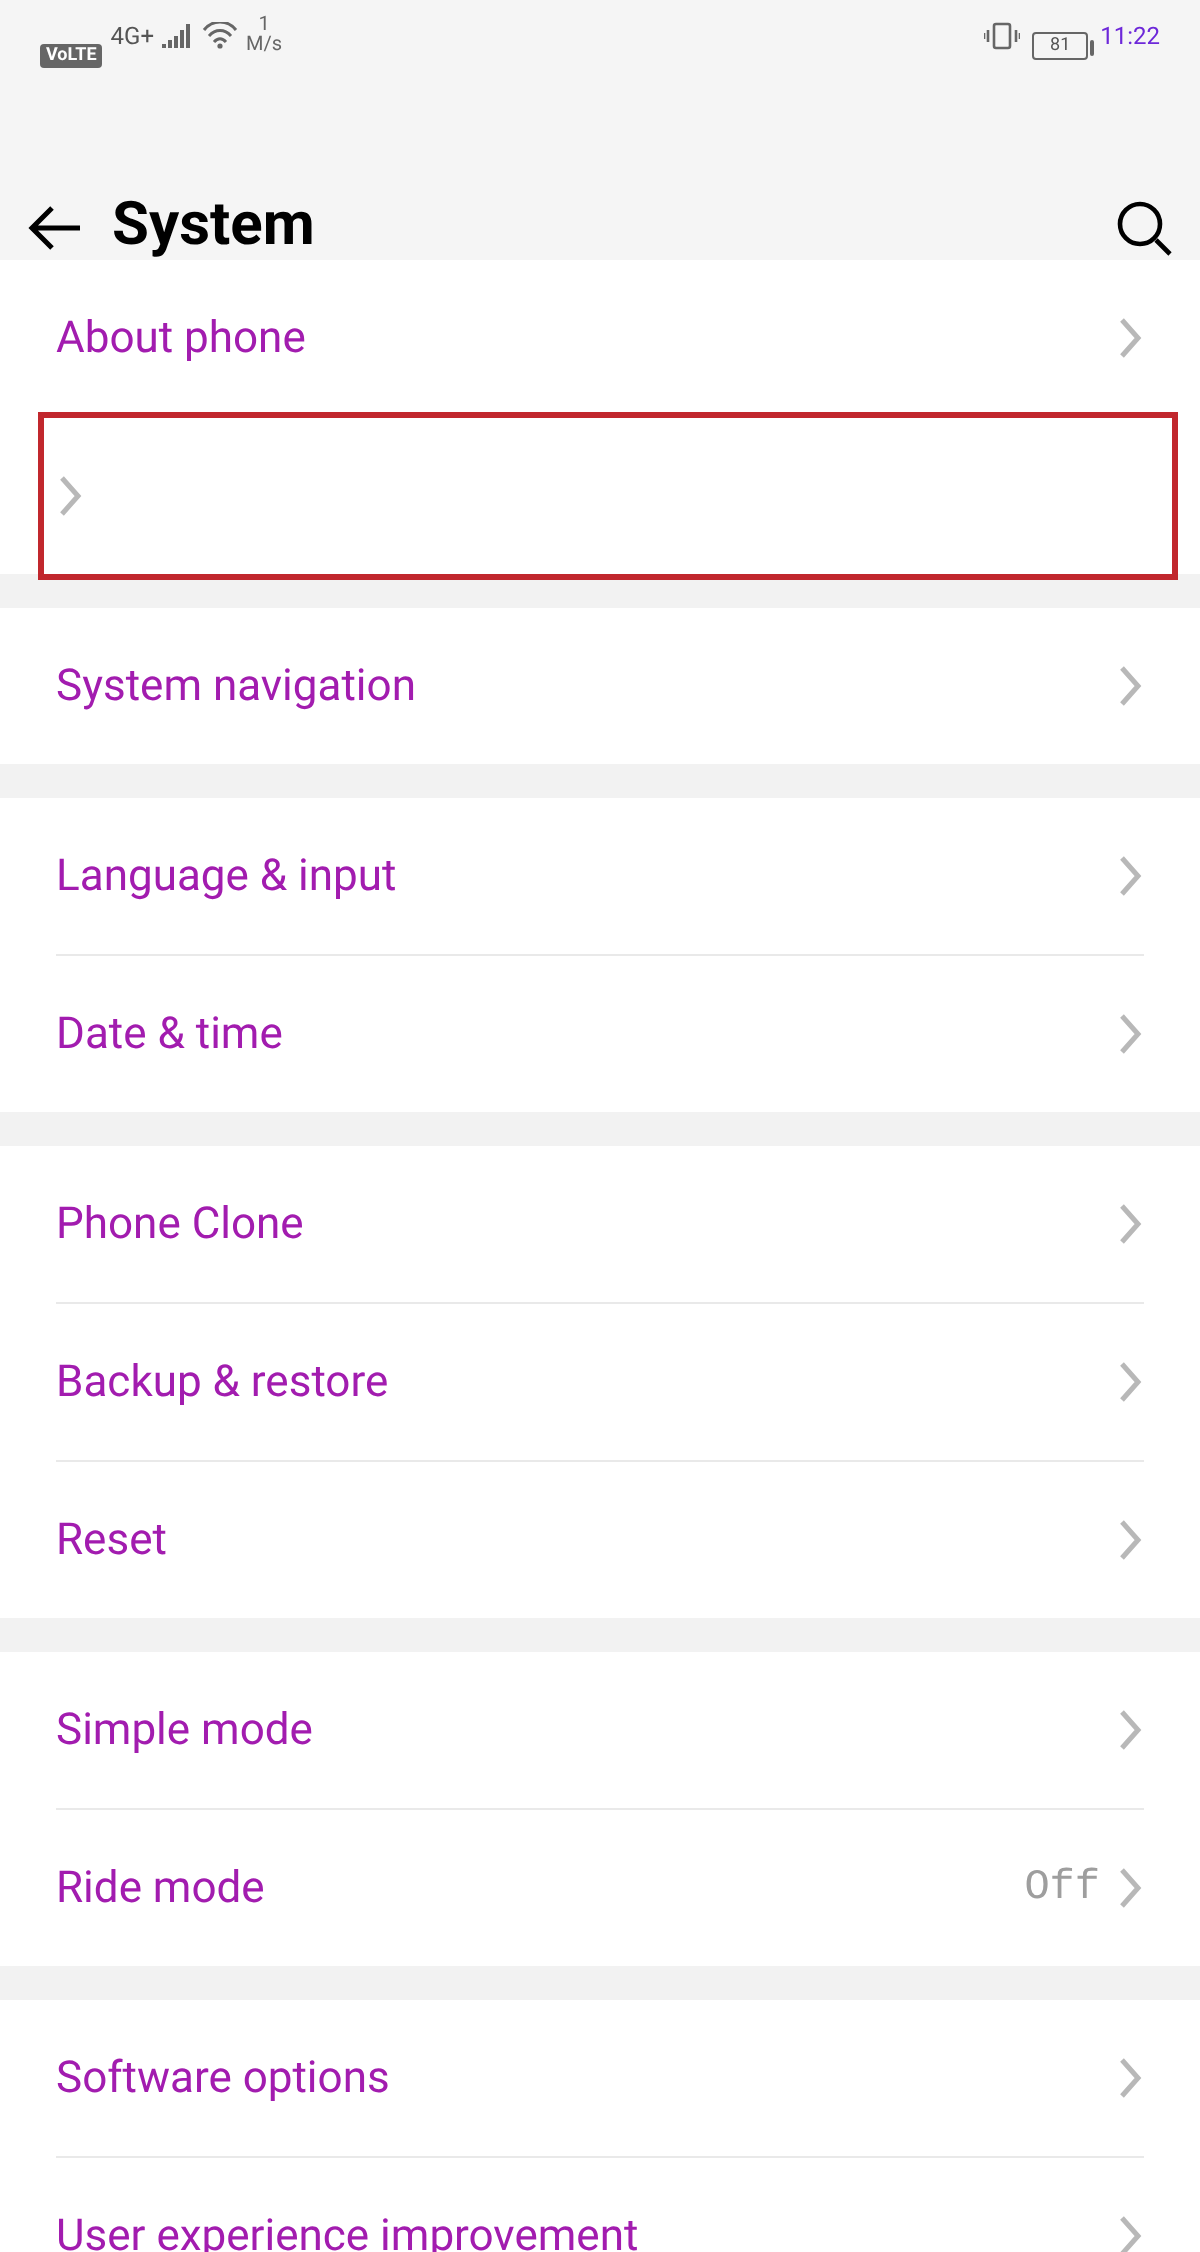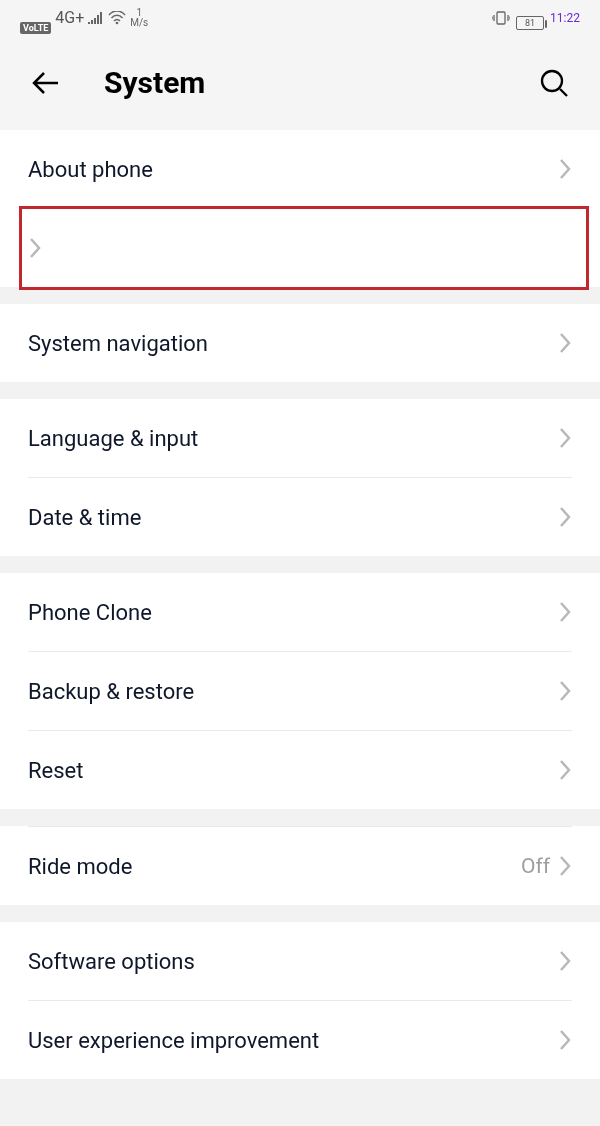--- a/index.html
+++ b/index.html
@@ -16,48 +16,48 @@
     display: flex;
     justify-content: space-between;
     align-items: center;
     padding: 0 20px;
     font-size: 14px;
     color: #555;
   }
   .status-left { display: flex; align-items: center; gap: 4px; }
   .status-right { display: flex; align-items: center; gap: 6px; }
   .volte-badge { background:#666; color:#fff; font-size:9px; font-weight:bold; padding:1px 3px; border-radius:2px;margin-top:20px; }
-  .small-txt { font-size:16px; line-height:1; }
+  .small-txt { font-size:12px; line-height:1; }
   .speed { display:flex; flex-direction:column; align-items:center; font-size:10px; line-height:1; color:#666;}
   .battery-box { border:1.5px solid #666; width:28px; height:14px; border-radius:2px; display:flex; align-items:center; justify-content:center; font-size:9px; position:relative;margin-top:10px; }
   .battery-box::after { content:""; position:absolute; right:-4px; top:3px; width:2px; height:8px; background:#666; border-radius:1px;}
   .header {
     background: #f5f5f5;
     height: 95px;
     display: flex;
-    align-items: center;
-    padding: 0 30px;
-    gap: 42px;
+    align-items: flex-end;
+    padding: 0 12px;
+    gap: 12px;
   }
   .header-title { font-size: 30px; font-weight: 700; color:#000; flex:1; }
   .back-arrow, .search-icon { cursor:pointer; }
   .list { background:#fff; }
   .item {
     display: flex;
     align-items: center;
     justify-content: space-between;
     padding: 0 28px;
     height: 78px;
     background: #fff;
     cursor: pointer;
     position: relative;
   }
-  .item-label { font-size: 22px; color:#0f172a;text-align:right; }
+  .item-label { font-size: 22px; color:#a21caf;text-align:right; }
   .item-value { font-size: 21px; color:#9e9e9e; margin-right:8px;}
-  .item-right { display:flex; align-items:center; }
+  .item-right { display:flex; align-items:center;font-family:Liberation Mono, monospace; }
   .chevron { color:#b8b8b8; }
   .gap { height: 17px; background:#f2f2f2; }
   .divider { height:1px; background:#e9e9e9; margin:0 28px; }
   .highlight-box {
     position: absolute;
     border: 3px solid #c1272d;
     left: 19px; right: 11px;
     top: -3px; bottom: -3px;
     pointer-events: none;
   }
@@ -179,20 +179,28 @@
         <div class="item-label">Reset</div>
         <div class="item-right">
           <svg class="chevron" width="14" height="22" viewBox="0 0 14 22">
             <path fill="none" stroke="#b8b8b8" stroke-width="2.5" d="M3 2l8 9-8 9"></path>
           </svg>
         </div>
       </div>
     </div>
     <div class="gap"></div>
     <div class="list">
+      <div class="item">
+        <div class="item-label">Simple mode</div>
+        <div class="item-right">
+          <svg class="chevron" width="14" height="22" viewBox="0 0 14 22">
+            <path fill="none" stroke="#b8b8b8" stroke-width="2.5" d="M3 2l8 9-8 9"></path>
+          </svg>
+        </div>
+      </div>
       <div class="divider"></div>
       <div class="item">
         <div class="item-label">Ride mode</div>
         <div class="item-right">
           <span class="item-value">Off</span>
           <svg class="chevron" width="14" height="22" viewBox="0 0 14 22">
             <path fill="none" stroke="#b8b8b8" stroke-width="2.5" d="M3 2l8 9-8 9"></path>
           </svg>
         </div>
       </div>

